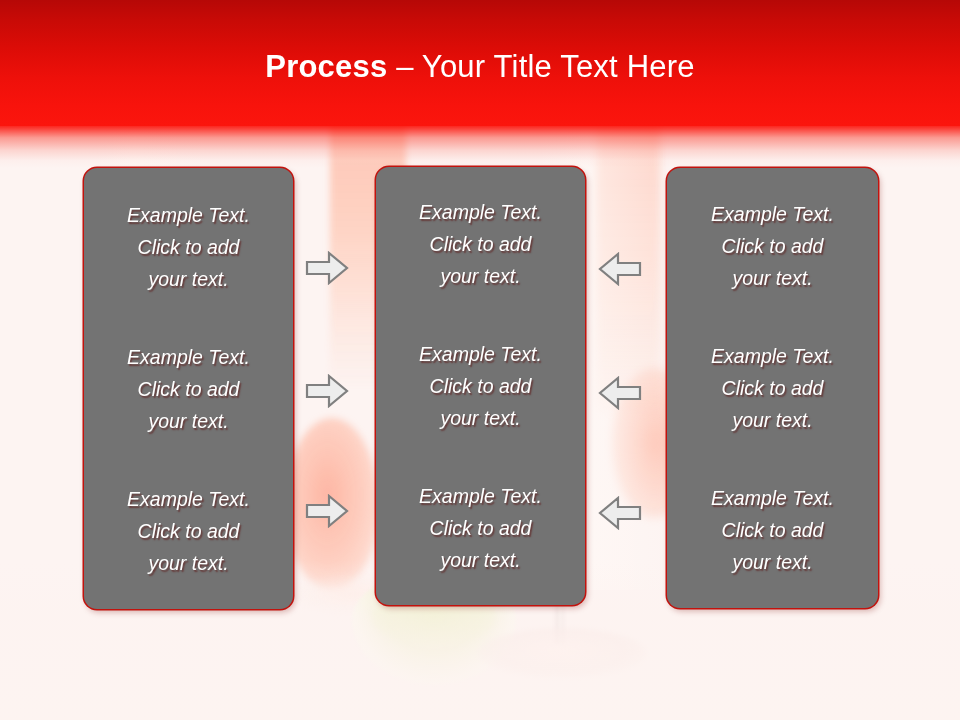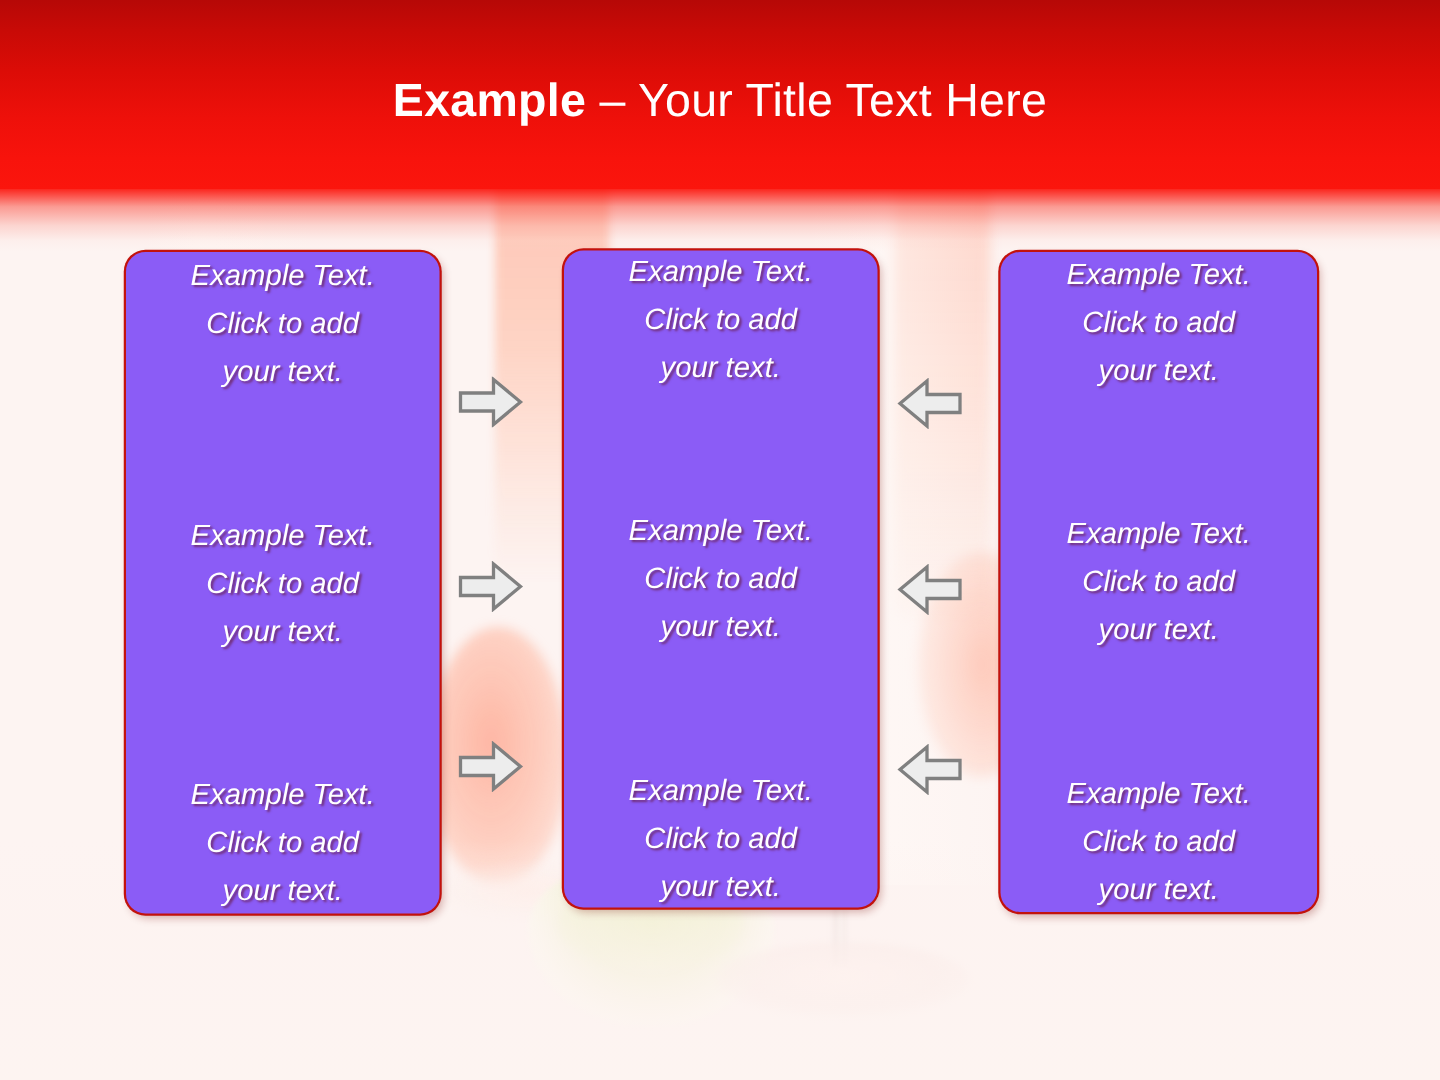--- a/index.html
+++ b/index.html
@@ -225,30 +225,29 @@
     letter-spacing: 0.2px;
     white-space: nowrap;
   }
   .slide-title .t-bold { font-weight: bold; }
   .slide-title .t-rest { font-weight: normal; margin-top: 44px; }
 
   
   .column {
     position: absolute;
     border-radius: 13px;
-    background: #8b5cf6;
+    background: #737373;
     box-shadow:
       0 0 0 1.5px #c2120d,
       2px 3px 6px rgba(120,10,6,0.30);
     display: flex;
     flex-direction: column;
     justify-content: center;
     box-sizing: border-box;
     padding: 10px 12px;
-    gap: 31px;
   }
   #col-0 { left: 84px;  top: 168px; width: 209px; height: 441px; }
   #col-1 { left: 376px; top: 167px; width: 209px; height: 438px; }
   #col-2 { left: 667px; top: 168px; width: 211px; height: 440px; }
 
   .cell {
     flex: 0 0 auto;
     height: 100px;
     display: flex;
     align-items: center;
@@ -298,21 +297,21 @@
     <div class="ph-stem"></div>
     <div class="ph-foot"></div>
     <div class="ph-streaks"></div>
     <div class="ph-haze"></div>
   </div>
 
   <div class="header-band"></div>
   <div class="header-fade"></div>
 
   <div class="slide-title">
-    <span class="t-bold">Example</span><span class="t-rest"> – Your Title Text Here</span>
+    <span class="t-bold">Process</span><span class="t-rest"> – Your Title Text Here</span>
   </div>
 
   <div class="column" id="col-0">
     <div class="cell">
       <div class="cell-text">Example Text.
 Click  to add
 your text.</div>
     </div>
     <div class="cell">
       <div class="cell-text">Example Text.

